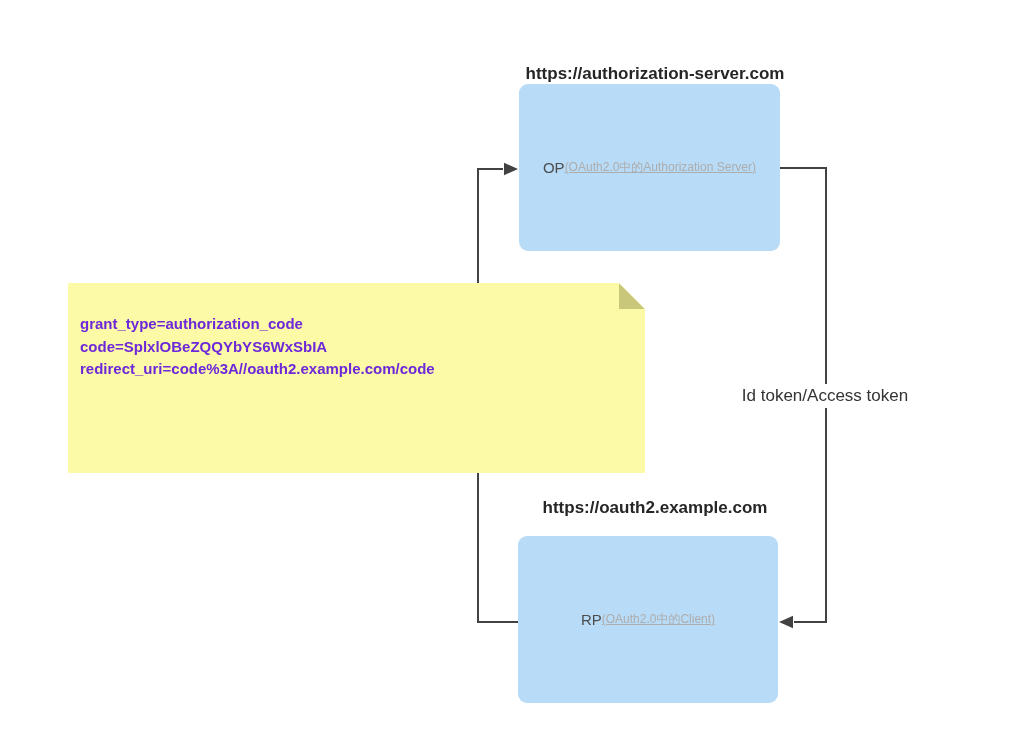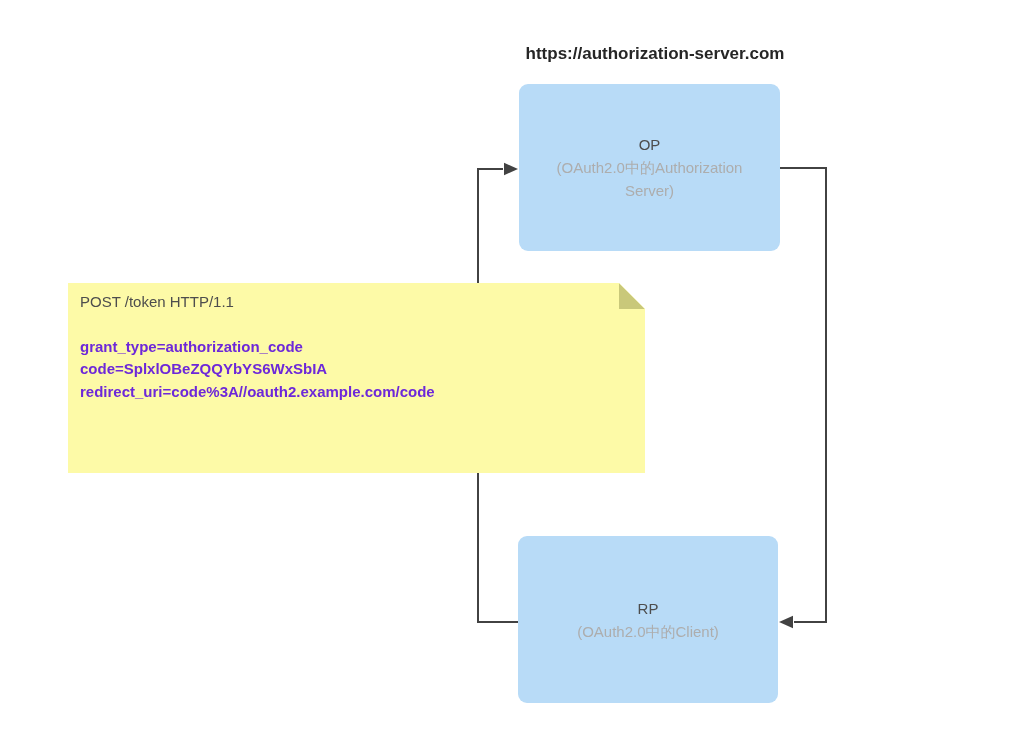--- a/index.html
+++ b/index.html
@@ -15,49 +15,50 @@
     position: absolute;
     left: 0; top: 0;
     z-index: 1;
   }
   .node {
     position: absolute;
     background: #b8dbf7;
     border-radius: 9px;
     z-index: 2;
     display: flex;
-    flex-direction: column;
+    flex-direction: row;
     align-items: center;
     justify-content: center;
     text-align: center;
     padding: 0 18px;
     box-sizing: border-box;
   }
   #op-node { left: 519px; top: 84px;  width: 261px; height: 167px; }
   #rp-node { left: 518px; top: 536px; width: 260px; height: 167px; text-align: center; }
   .node-label {
     font-size: 15px;
     color: #4d4d4d;
     line-height: 23px;
   }
   .node-sublabel {
-    font-size: 15px;
+    font-size: 12px;
     color: #adadad;
     line-height: 23px;
+    text-decoration: underline;
   }
   .node-title {
     position: absolute;
     width: 300px;
     text-align: center;
     font-size: 17px;
     font-weight: bold;
     color: #262626;
     z-index: 2;
   }
-  #op-title { left: 505px; top: 44px; }
+  #op-title { left: 505px; top: 64px; }
   #rp-title { left: 505px; top: 498px; }
   #edge-label {
     position: absolute;
     left: 722px; top: 384px;
     width: 206px;
     text-align: center;
     font-size: 17px;
     color: #333333;
     background: #ffffff;
     line-height: 24px;
@@ -106,29 +107,30 @@
     <polygon points="779,622 793,615.8 793,628.2" fill="#424242"></polygon>
   </svg>
 
   <div id="op-title" class="node-title">https://authorization-server.com</div>
 
   <div id="op-node" class="node">
     <div class="node-label">OP</div>
     <div class="node-sublabel">(OAuth2.0中的Authorization Server)</div>
   </div>
 
+  <div id="edge-label">Id token/Access token</div>
 
+  <div id="rp-title" class="node-title">https://oauth2.example.com</div>
 
   <div id="rp-node" class="node">
     <div class="node-label">RP</div>
     <div class="node-sublabel">(OAuth2.0中的Client)</div>
   </div>
 
   <div id="note">
     <div id="note-fold"></div>
-    <div class="note-line">POST /token HTTP/1.1</div>
     <div class="note-line"></div>
     <div class="note-line bold">grant_type=authorization_code</div>
     <div class="note-line bold">code=SplxlOBeZQQYbYS6WxSbIA</div>
     <div class="note-line bold">redirect_uri=code%3A//oauth2.example.com/code</div>
   </div>
 
 </div>
 
 </body></html>

